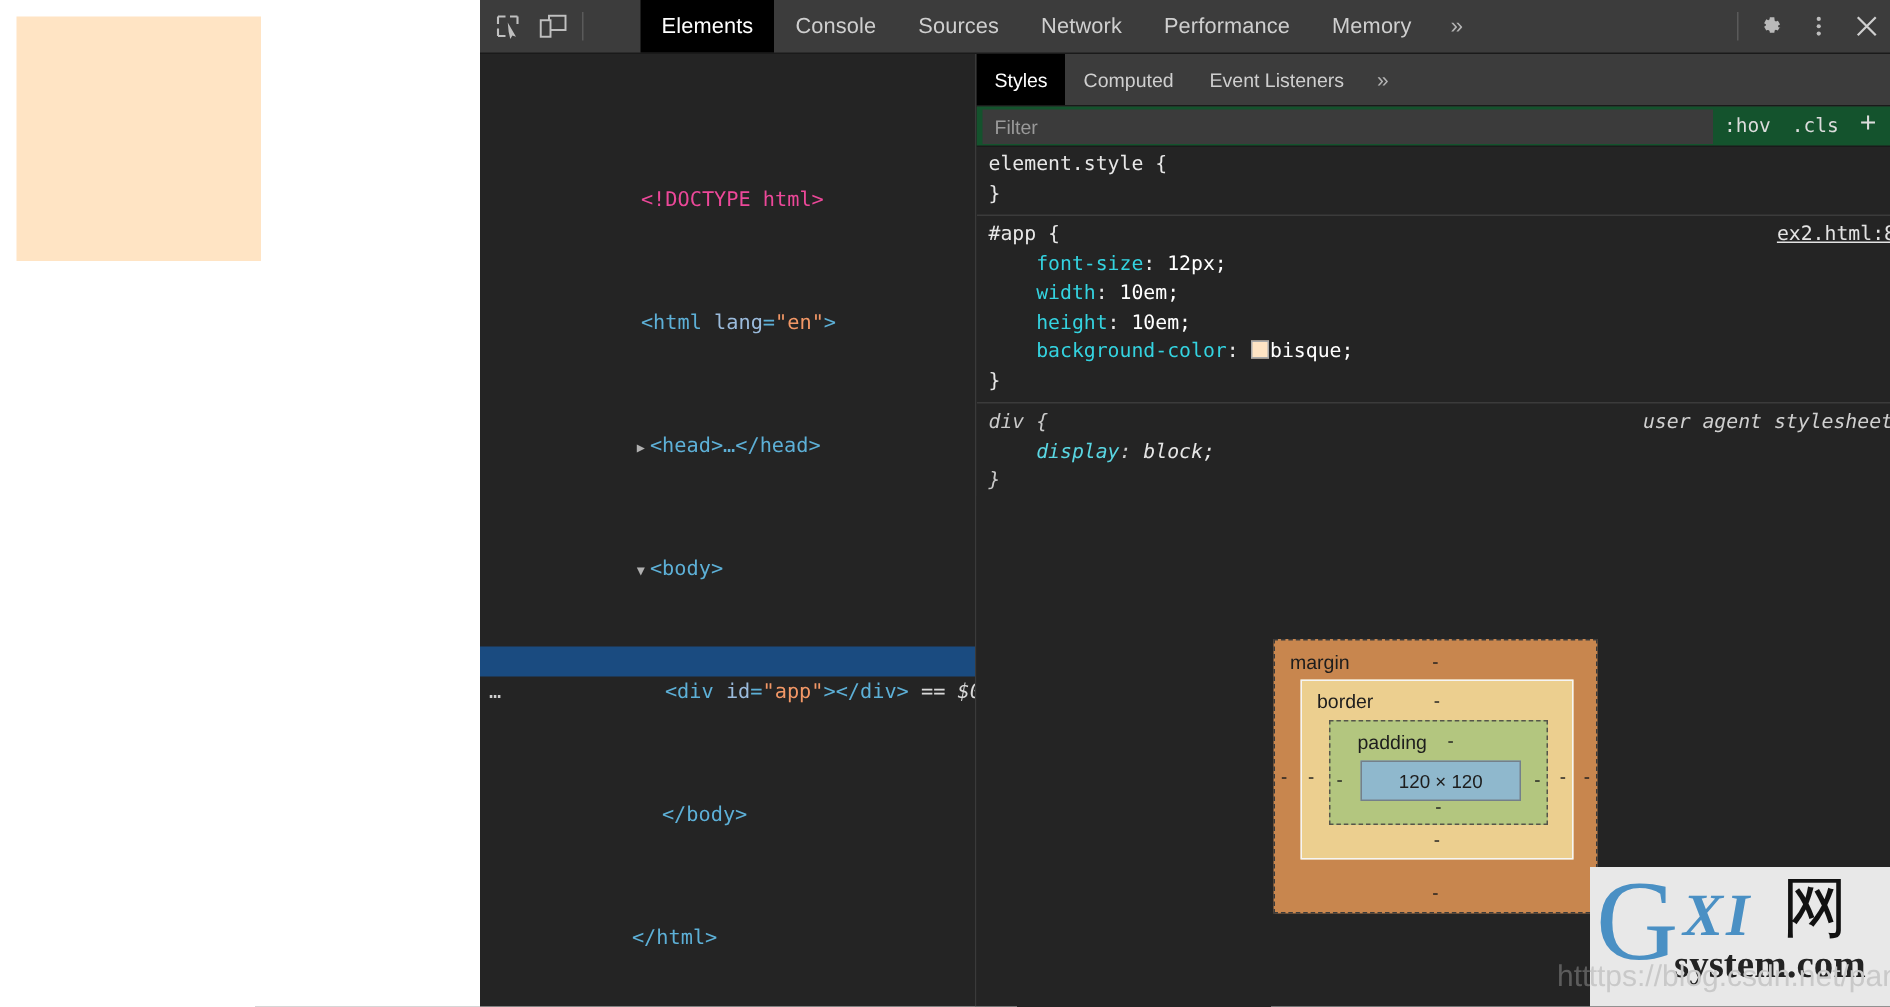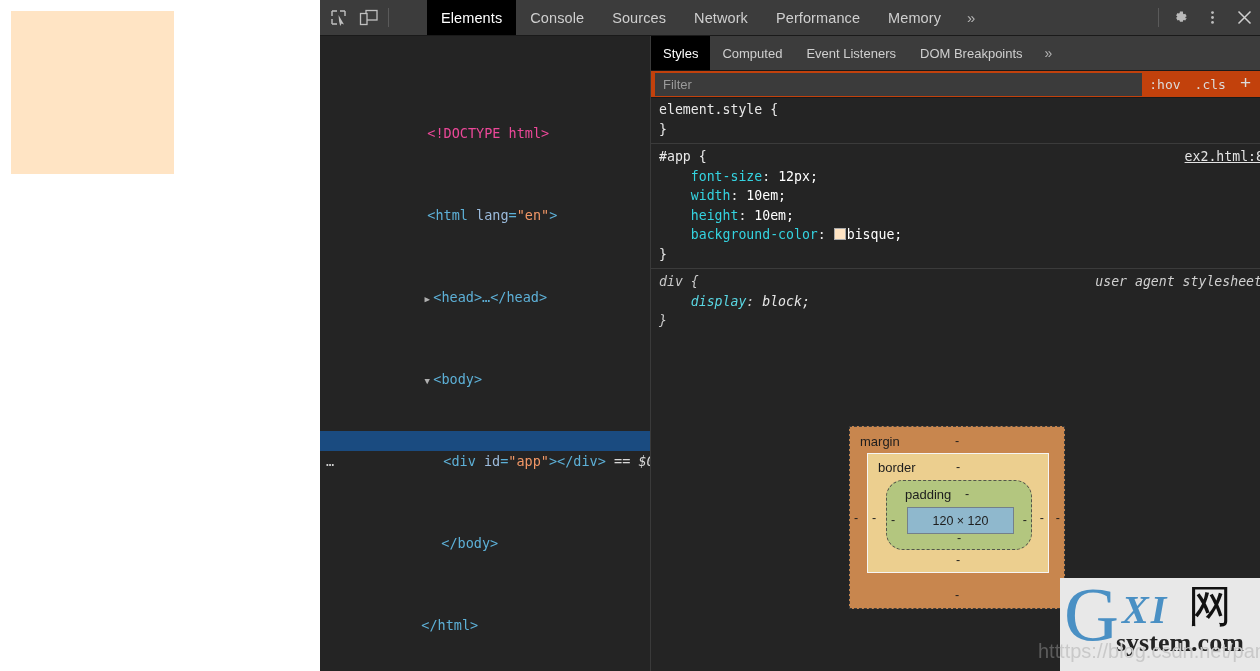--- a/index.html
+++ b/index.html
@@ -178,21 +178,21 @@
     align-items: center;
     padding: 0 10px;
     color: #b4b4b4;
     font-size: 14px;
     cursor: pointer;
   }
 
   
   #filter-bar {
     height: 26px;
-    background: #c2410c;
+    background: #14532d;
     display: flex;
     align-items: center;
     border-bottom: 1px solid #1a1a1a;
     position: relative;
   }
   #filter-input {
     flex: 1 1 auto;
     background: #3b3b3b;
     border: none;
     outline: none;
@@ -511,23 +511,20 @@
       <div id="styles-tabs">
         <div class="st-tab active">
           <span>Styles</span>
         </div>
         <div class="st-tab">
           <span>Computed</span>
         </div>
         <div class="st-tab">
           <span>Event Listeners</span>
         </div>
-        <div class="st-tab">
-          <span>DOM Breakpoints</span>
-        </div>
         <div class="st-more">»</div>
       </div>
 
       <div id="filter-bar">
         <input id="filter-input" type="text" placeholder="Filter" style="">
         <div class="fb-btn">:hov</div>
         <div class="fb-btn">.cls</div>
         <div class="fb-plus">+</div>
       </div>
 
@@ -557,21 +554,21 @@
           <span class="bm-dash" style="right:4px; top:84px;">-</span>
           <span class="bm-dash" style="left:0; right:0; bottom:6px;">-</span>
 
           <div id="bm-border" style="background: rgb(236, 207, 143);">
             <span class="bm-label" style="left:10px; top:6px;">border</span>
             <span class="bm-dash" style="left:0; right:0; top:6px;">-</span>
             <span class="bm-dash" style="left:4px; top:57px;">-</span>
             <span class="bm-dash" style="right:4px; top:57px;">-</span>
             <span class="bm-dash" style="left:0; right:0; bottom:5px;">-</span>
 
-            <div id="bm-padding" style="background: rgb(179, 198, 127); border-radius: 17px;">
+            <div id="bm-padding" style="background: rgb(179, 198, 127);">
               <span class="bm-label" style="left:18px; top:6px;">padding</span>
               <span class="bm-dash" style="left:78px; top:6px;">-</span>
               <span class="bm-dash" style="left:4px; top:32px;">-</span>
               <span class="bm-dash" style="right:4px; top:32px;">-</span>
               <span class="bm-dash" style="left:0; right:0; bottom:4px;">-</span>
 
               <div id="bm-content" style="background: rgb(143, 184, 205);">120 × 120</div>
             </div>
           </div>
         </div>

